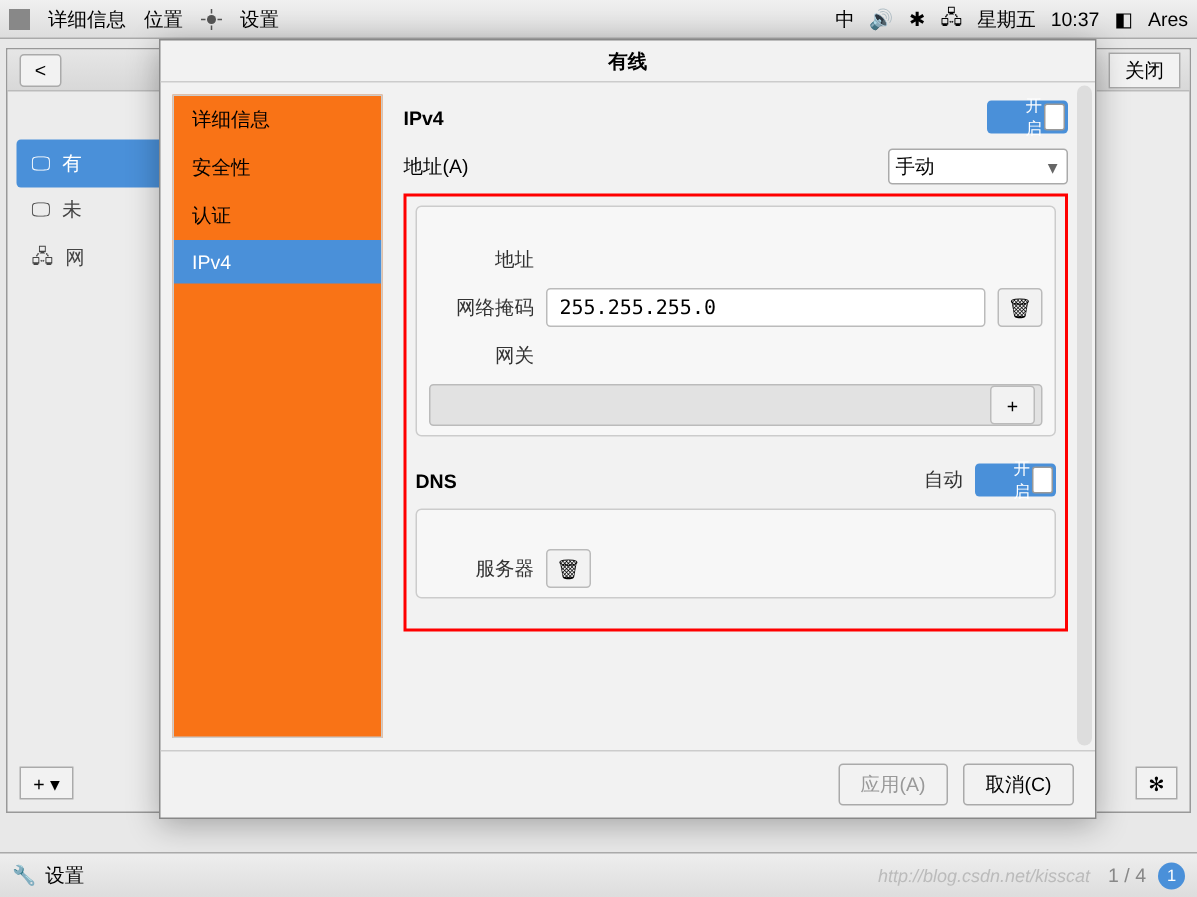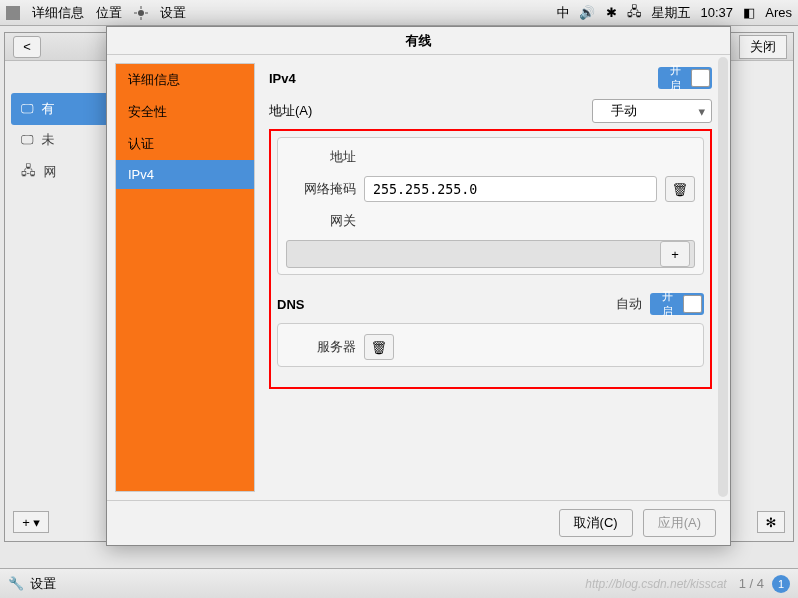--- a/index.html
+++ b/index.html
@@ -27,30 +27,30 @@
 .side { width:140px; background:#f97316; border:1px solid #ccc; margin:8px 0 8px 8px; overflow-y:auto; }
 .side-item { padding:7px 12px; cursor:default; }
 .side-item.sel { background:#4a90d9; color:#fff; }
 .content { flex:1; padding:8px 18px 8px 14px; position:relative; overflow-y:auto; }
 .scrollbar { position:absolute; right:2px; top:30px; width:10px; height:440px; background:#ddd; border-radius:5px; }
 
 .row-head { display:flex; align-items:center; margin:4px 0 10px; }
 .row-head b { font-weight:bold; }
 .toggle { width:54px; height:22px; border-radius:3px; display:flex; align-items:center; font-size:11px; color:#fff; cursor:pointer; }
 .toggle.on { background:#4a90d9; }
-.toggle.on span { padding-left:12px; }
+.toggle.on span { padding-left:24px;text-align:center; }
 .toggle .knob { width:20px; height:18px; background:#fff; border:1px solid #999; border-radius:2px; margin-left:auto; margin-right:2px; }
 
 .addr-head { display:flex; align-items:center; margin-bottom:6px; }
 .addr-head b { font-weight:normal; }
-.combo { margin-left:auto; border:1px solid #aaa; background:#fff; height:24px; width:120px; display:flex; align-items:center; padding:0 18px; position:relative; border-radius:3px; }
+.combo { margin-left:auto; border:1px solid #aaa; background:#fff; height:24px; width:120px; display:flex; align-items:center; padding:0 4px; position:relative; border-radius:3px; }
 .combo::after { content:"▾"; position:absolute; right:6px; color:#666; }
 
 .redbox { border:2px solid red; padding:6px; }
-.group { border:1px solid #ccc; background:#f7f7f7; border-radius:4px; padding:10px 8px 6px; margin-bottom:14px; }
+.group { border:1px solid #ccc; background:#f7f7f7; border-radius:4px; padding:26px 8px 6px; margin-bottom:14px; }
 .frow { display:flex; align-items:center; margin-bottom:10px; gap:8px; }
 .flabel { width:70px; text-align:right; color:#333; }
 .finput { flex:1; height:26px; border:1px solid #bbb; border-radius:3px; padding:0 8px; background:#fff; font-family:monospace; }
 .icon-btn { width:30px; height:26px; border:1px solid #bbb; border-radius:3px; background:#f2f2f2; display:flex; align-items:center; justify-content:center; cursor:pointer; }
 .addrow { background:#e2e2e2; border:1px solid #bbb; border-radius:3px; height:28px; display:flex; align-items:center; margin-top:6px; }
 .addrow .icon-btn { margin-left:auto; margin-right:4px; }
 
 .dns-head { display:flex; align-items:center; margin:18px 0 8px; }
 .dns-head b { font-weight:bold; }
 .dns-head .auto { margin-left:auto; margin-right:8px; color:#333; }
@@ -188,22 +188,22 @@
                 <span>🗑</span>
               </div>
           </div>
         </div>
       </div>
     </div>
     <div class="scrollbar"></div>
   </div>
 
   <div class="modal-foot">
+    <div class="btn dis">应用(A)</div>
     <div class="btn">取消(C)</div>
-    <div class="btn dis">应用(A)</div>
   </div>
 </div>
 
 <div class="taskbar">
   <span>🔧</span>
   <span style="margin-left:6px">设置</span>
   <span class="watermark">http://blog.csdn.net/kisscat</span>
   <span class="pages">1 / 4</span>
   <span class="badge">1</span>
 </div>

